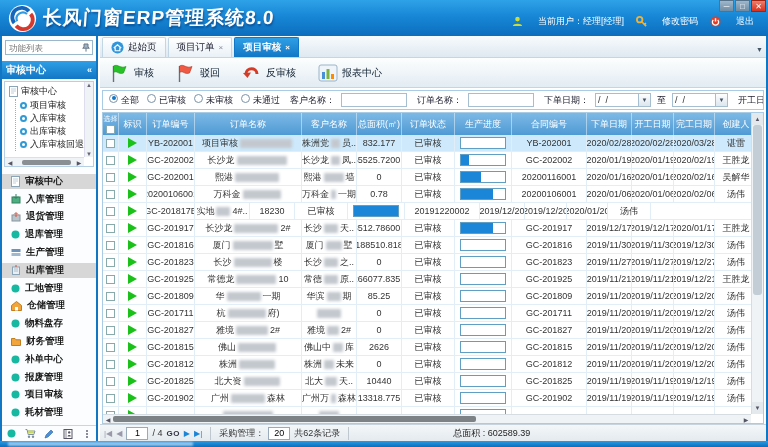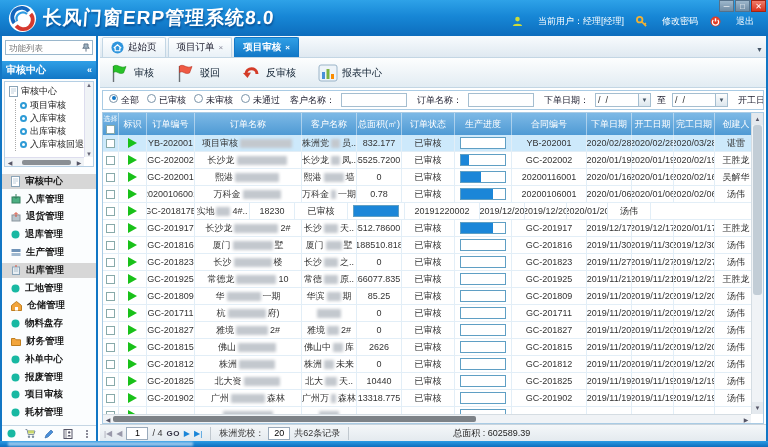--- a/index.html
+++ b/index.html
@@ -1055,21 +1055,21 @@
 
     <div class="statusbar">
       <span class="pg-arrow">|◀</span>
       <span class="pg-arrow">◀</span>
       <input class="pg-input" value="1" style="">
       <span>/ 4</span>
       <span class="pg-go">GO</span>
       <span class="pg-arrow on">▶</span>
       <span class="pg-arrow on">▶|</span>
       <span class="sb-div"></span>
-      <span>株洲党校：</span>
+      <span>采购管理：</span>
       <input class="pg-input" value="20" style="">
       <span>共62条记录</span>
       <span class="sb-div"></span>
       <span class="total-area">总面积 : 602589.39</span>
     </div>
   </div>
 
   <div class="bottomstrip">
     <div class="bs-mark"></div>
   </div>

